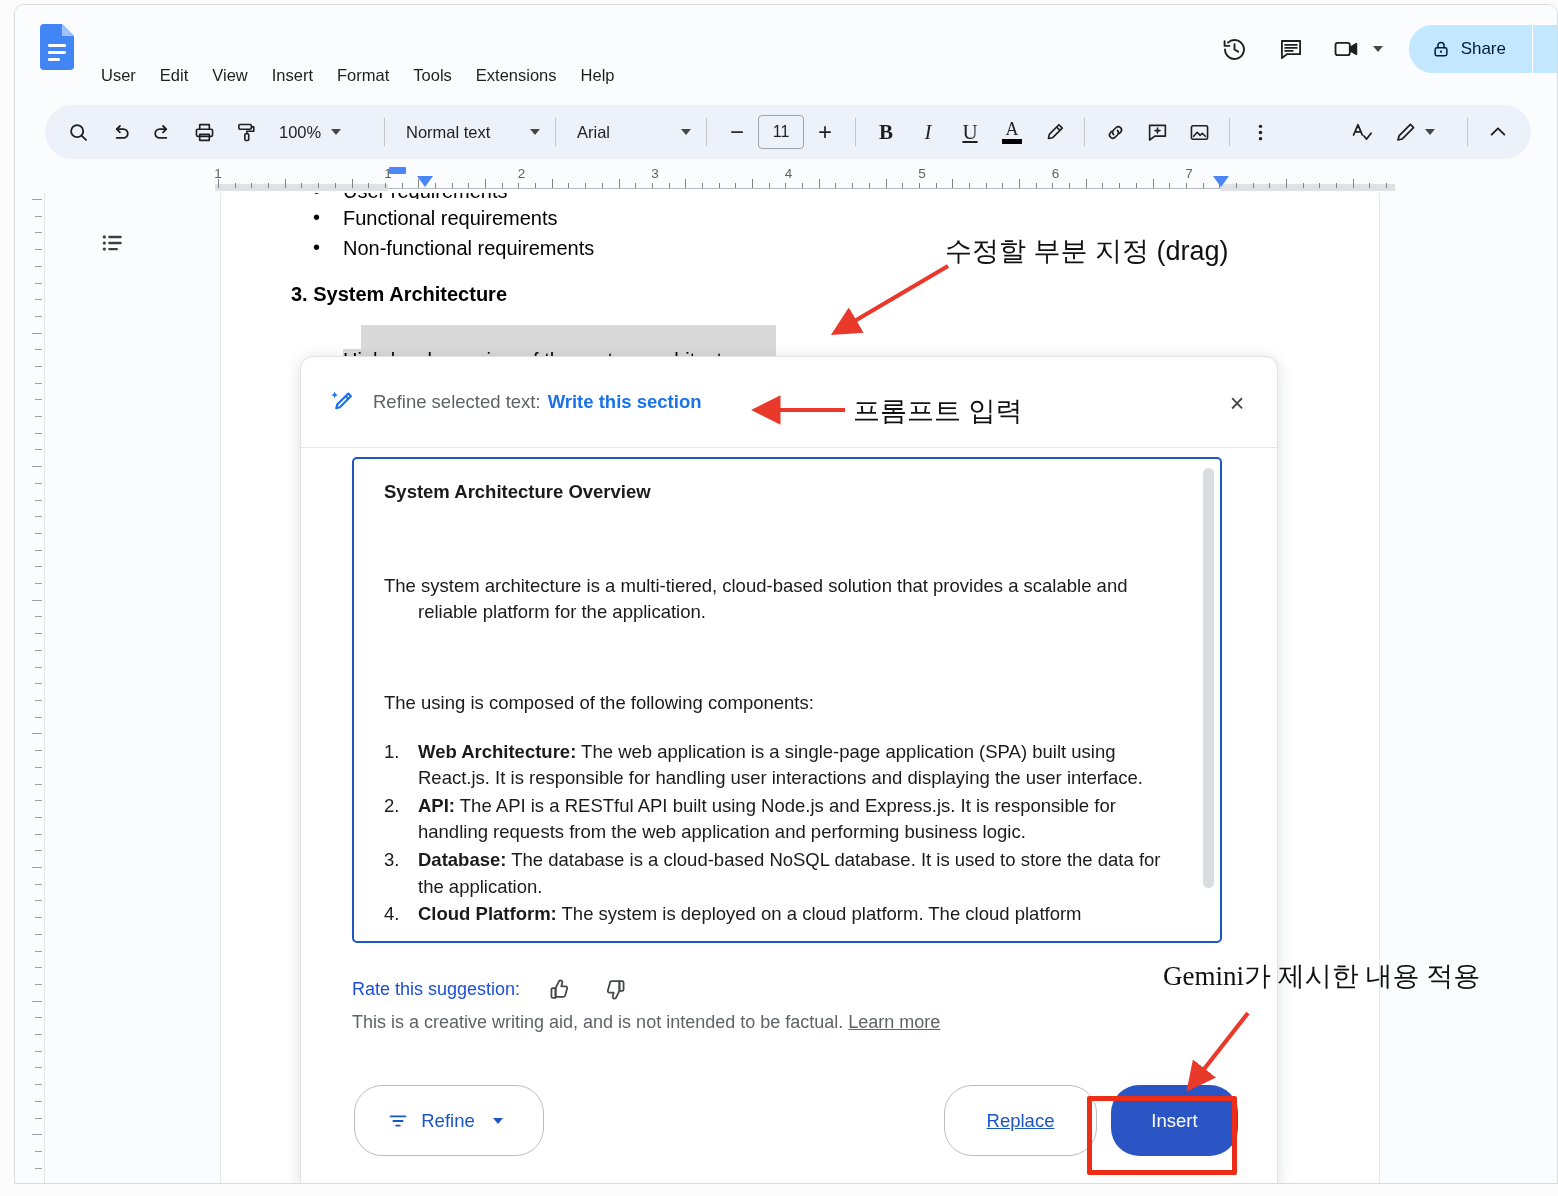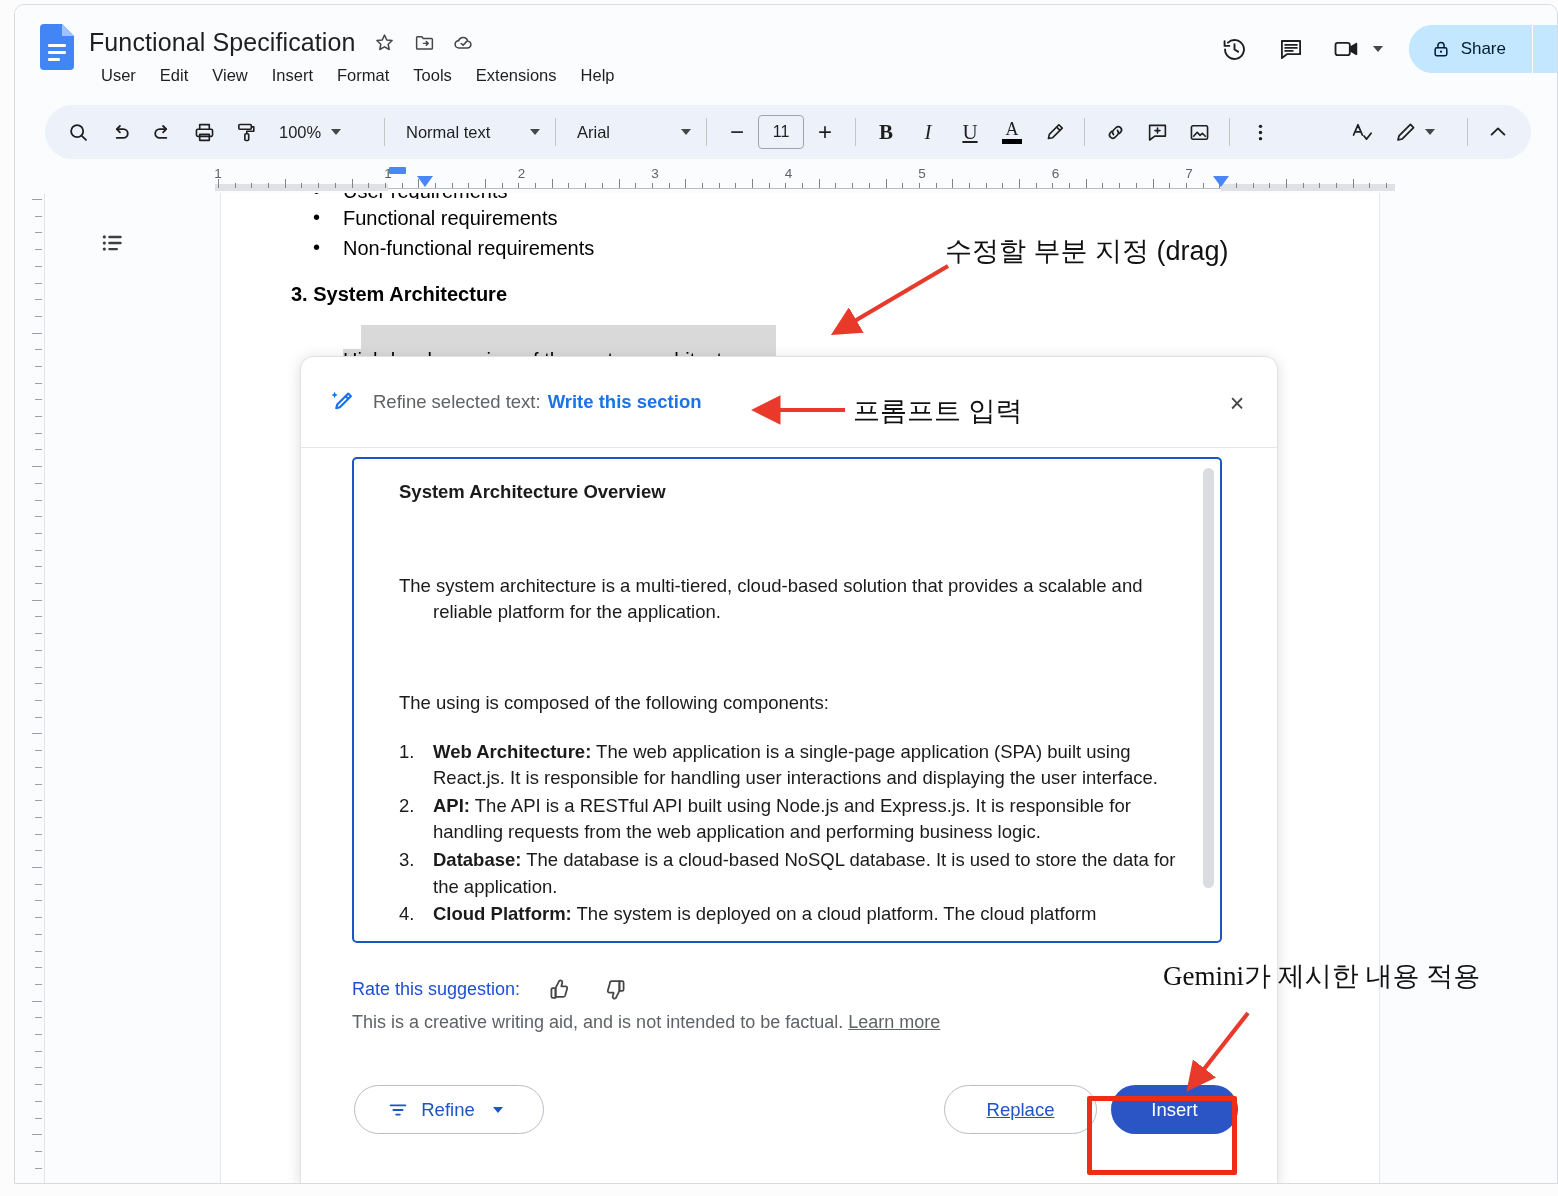--- a/index.html
+++ b/index.html
@@ -344,21 +344,21 @@
   }
 
   .gem-body {
     position: absolute;
     left: 51px; top: 100px;
     width: 870px; height: 486px;
     border: 2px solid #1a56c4;
     border-radius: 5px;
     background: #fff;
     overflow: hidden;
-    padding: 20px 30px 0 45px;
+    padding: 20px 30px 0 30px;
   }
   .gem-body-inner {
     font-size: 18.5px;
     color: #1b1b1b;
     line-height: 1.44;
   }
   .gem-body-inner .gb-title { font-weight: bold; }
   .gem-body-inner p { margin: 0; }
   .gb-gap-lg { height: 67px; }
   .gb-gap-md { height: 64px; }
@@ -419,21 +419,21 @@
     text-decoration: underline;
     cursor: pointer;
   }
 
   .gem-footer {
     position: absolute;
     left: 0; bottom: 0;
     width: 100%; height: 125px;
   }
   .btn-pill {
-    height: 49px;
+    height: 71px;
     border-radius: 28px;
     display: inline-flex;
     align-items: center; justify-content: center;
     font-size: 18.5px;
     cursor: pointer;
     font-weight: 500;
   }
   .btn-refine {
     position: absolute;
     left: 53px; top: 26px;
@@ -484,41 +484,20 @@
     <div class="docs-logo">
       <svg viewBox="0 0 34 46" width="34" height="46">
         <path d="M4 0h18l12 12v30a4 4 0 0 1-4 4H4a4 4 0 0 1-4-4V4a4 4 0 0 1 4-4z" fill="#4285f4"></path>
         <path d="M22 0l12 12H22z" fill="#a1c2fa"></path>
         <rect x="8" y="20" width="18" height="3" rx="1.2" fill="#fff"></rect>
         <rect x="8" y="27" width="18" height="3" rx="1.2" fill="#fff"></rect>
         <rect x="8" y="34" width="12" height="3" rx="1.2" fill="#fff"></rect>
       </svg>
     </div>
 
-    <div class="title-row">
-      <div class="doc-title">Functional Specification</div>
-
-      <div class="title-icon">
-        <svg viewBox="0 0 24 24" width="21" height="21" fill="none" stroke="#444746" stroke-width="1.7">
-          <path d="M12 3.5l2.6 5.6 6.1.7-4.5 4.2 1.2 6-5.4-3-5.4 3 1.2-6L3.3 9.8l6.1-.7z" stroke-linejoin="round"></path>
-        </svg>
-      </div>
-      <div class="title-icon">
-        <svg viewBox="0 0 24 24" width="21" height="21" fill="none" stroke="#444746" stroke-width="1.7">
-          <path d="M3 6.5a1 1 0 0 1 1-1h5l1.6 2H20a1 1 0 0 1 1 1v10a1 1 0 0 1-1 1H4a1 1 0 0 1-1-1z" stroke-linejoin="round"></path>
-          <path d="M11 13h5m-2-2.2l2.2 2.2-2.2 2.2" stroke-linecap="round" stroke-linejoin="round"></path>
-        </svg>
-      </div>
-      <div class="title-icon">
-        <svg viewBox="0 0 24 24" width="22" height="22" fill="none" stroke="#444746" stroke-width="1.7">
-          <path d="M6.5 18.5a4 4 0 0 1-.4-8 5.2 5.2 0 0 1 10 .6 3.7 3.7 0 0 1-.6 7.4z" stroke-linejoin="round"></path>
-          <path d="M9 13.6l2 2 4-4.3" stroke-linecap="round" stroke-linejoin="round"></path>
-        </svg>
-      </div>
-    </div>
 
     <div class="menu-row">
       <div class="menu-item">User</div>
       <div class="menu-item">Edit</div>
       <div class="menu-item">View</div>
       <div class="menu-item">Insert</div>
       <div class="menu-item">Format</div>
       <div class="menu-item">Tools</div>
       <div class="menu-item">Extensions</div>
       <div class="menu-item">Help</div>

